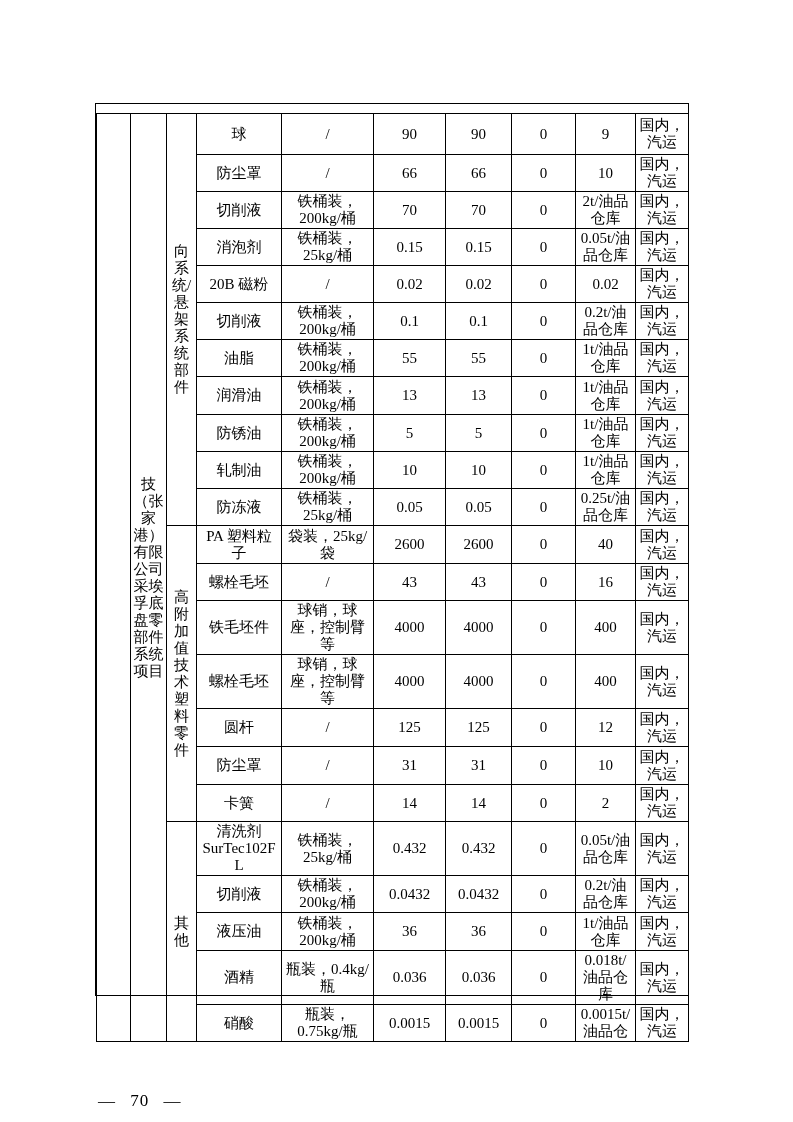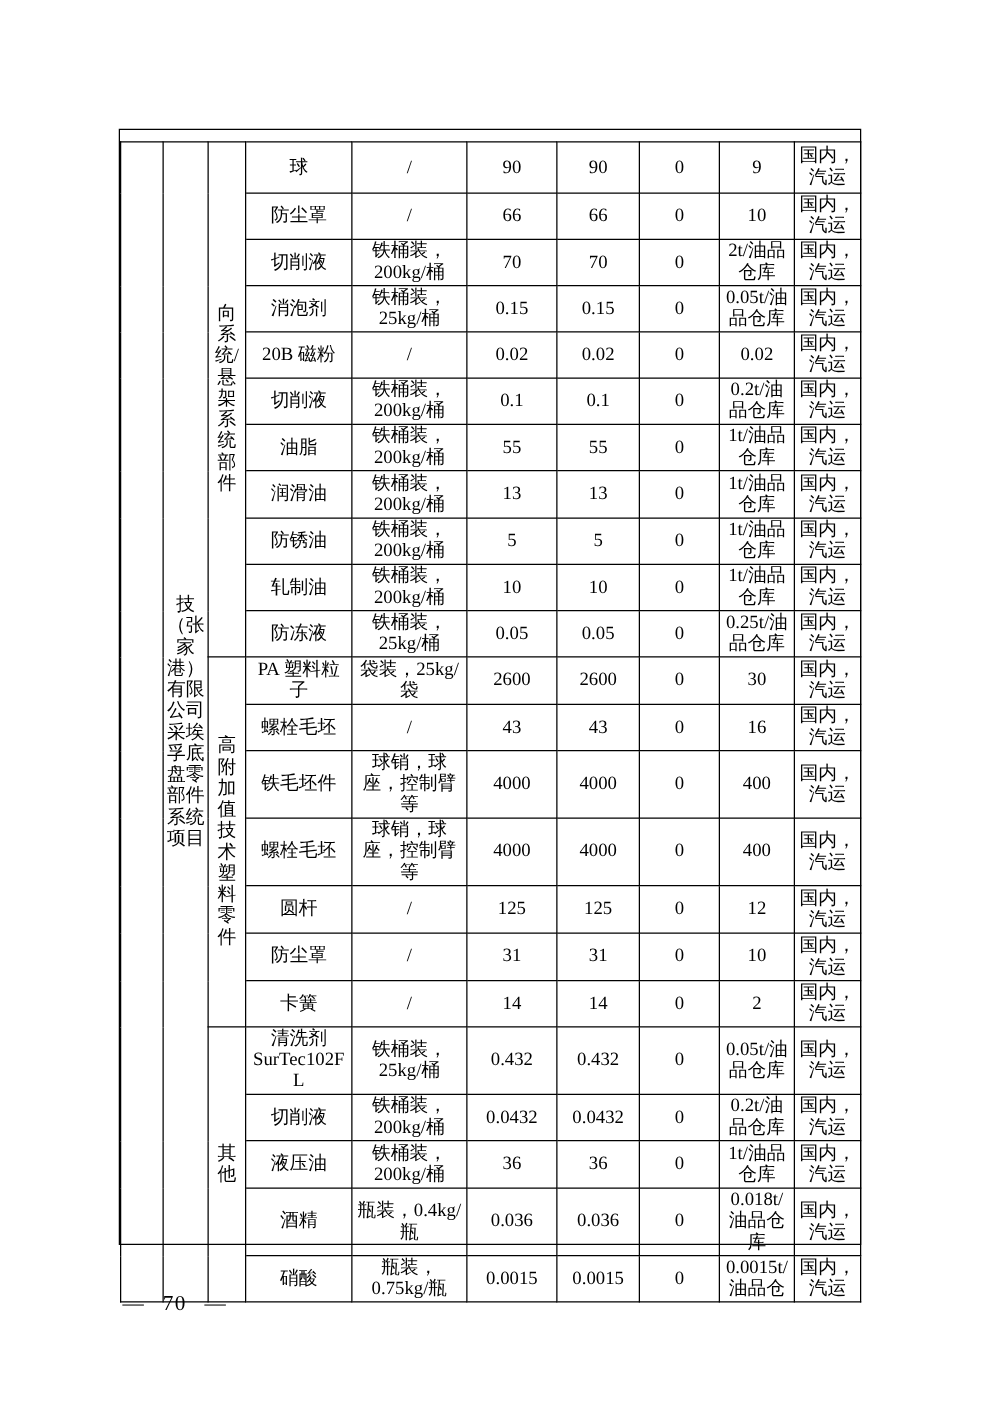--- a/index.html
+++ b/index.html
@@ -34,21 +34,21 @@
     vertical-align:top;padding:3px 10px;
     word-break:break-all;
   }
   td.cat-cell{word-break:break-all;padding:1px 3px;font-size:15px;}
   td.cat-a{vertical-align:top;line-height:36px;padding-top:2px;}
   td.cat-b{vertical-align:middle;line-height:19px;}
   td.cat-c{vertical-align:middle;line-height:18px;}
   td.spacer-cell{padding:0;}
 
   .page-number{
-    position:absolute;left:98px;top:1033px;
+    position:absolute;left:98px;top:1091px;
     font-size:17px;letter-spacing:1px;word-spacing:9px;
     white-space:pre;
   }
 </style>
 </head>
 <body>
 
 <div class="page">
 
   <div class="table-wrap">
@@ -168,21 +168,21 @@
             <td class="c-storage">0.25t/油品仓库</td>
             <td class="c-trans">国内，汽运</td>
           </tr>
           <tr style="height: 38px;">
             <td class="cat-cell cat-b" rowspan="7">高附加值技术塑料零件</td>
             <td class="c-name">PA 塑料粒子</td>
             <td class="c-pack">袋装，25kg/袋</td>
             <td class="c-qty">2600</td>
             <td class="c-qty">2600</td>
             <td class="c-qty">0</td>
-            <td class="c-storage">30</td>
+            <td class="c-storage">40</td>
             <td class="c-trans">国内，汽运</td>
           </tr>
           <tr style="height: 36px;">
             <td class="c-name">螺栓毛坯</td>
             <td class="c-pack">/</td>
             <td class="c-qty">43</td>
             <td class="c-qty">43</td>
             <td class="c-qty">0</td>
             <td class="c-storage">16</td>
             <td class="c-trans">国内，汽运</td>

